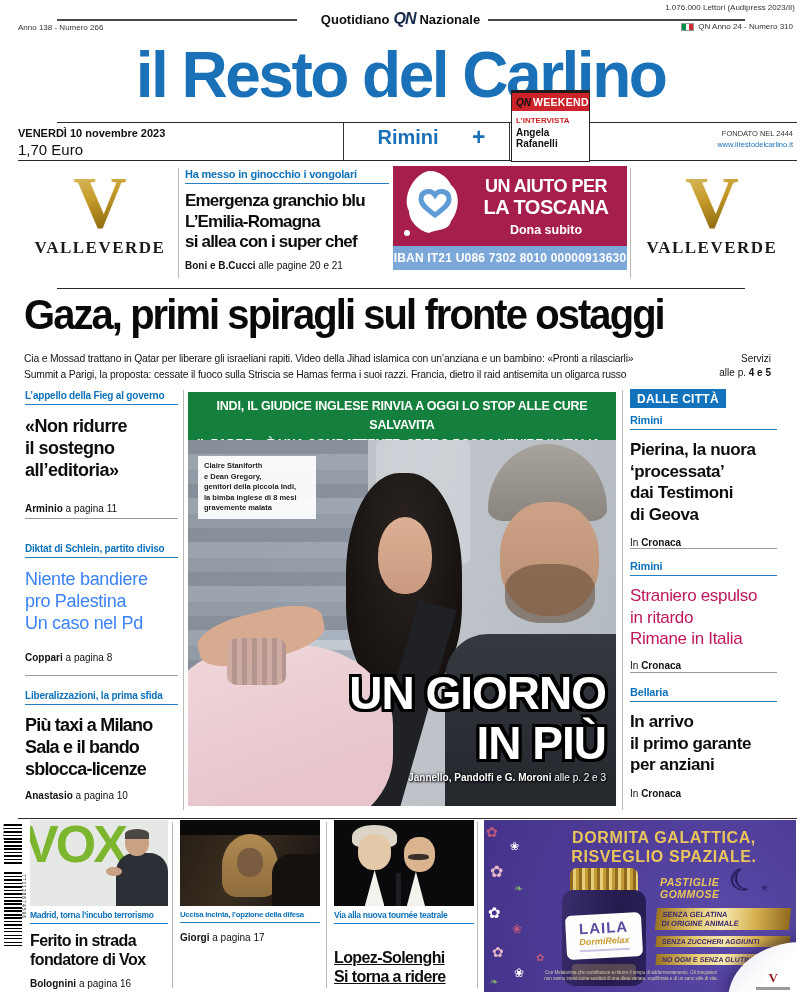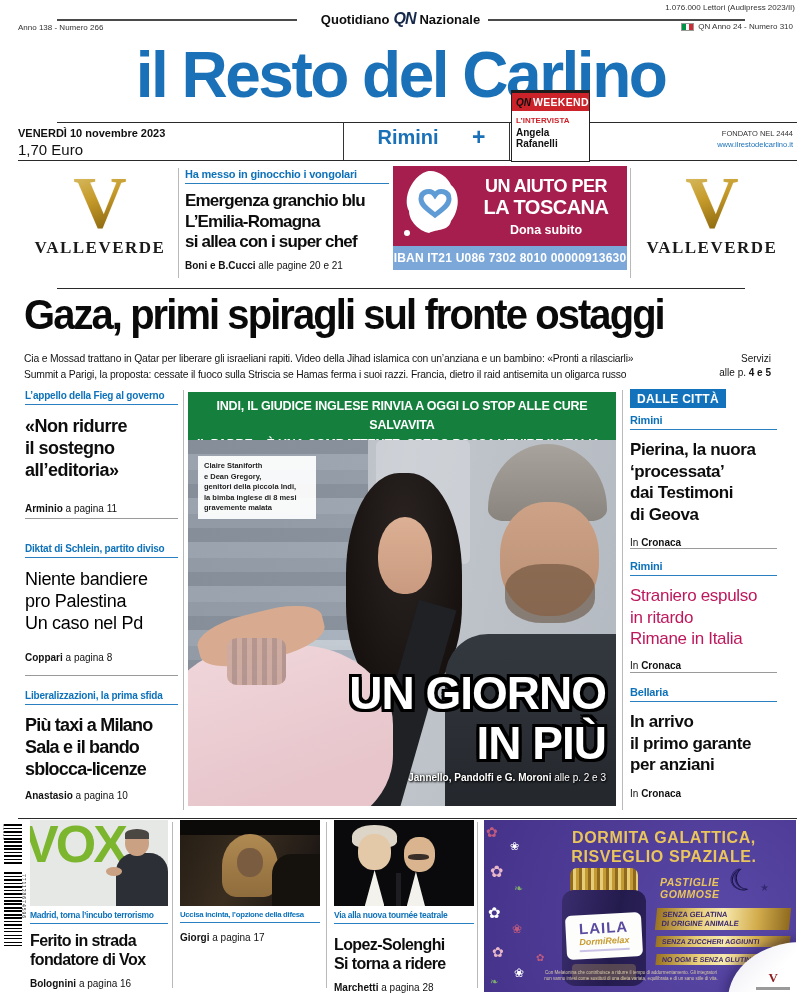--- a/index.html
+++ b/index.html
@@ -56,21 +56,21 @@
   .tos-t2 { position:absolute; top:30px; left:78px; width:150px; text-align:center; color:#fff; font-weight:bold; font-size:20px; letter-spacing:-0.5px; }
   .tos-cta { position:absolute; top:57px; left:78px; width:150px; text-align:center; color:#fff; font-weight:bold; font-size:12.5px; }
 
   
   .lead-head { top:291px; left:24px; width:801px; font-size:42px; font-weight:bold; letter-spacing:-2px; color:#0a0a0a; transform:scaleX(0.95); transform-origin:left top; }
   .lead-deck { top:351px; left:24px; width:730px; font-size:11px; line-height:15.5px; letter-spacing:-0.2px; color:#141414; transform:scaleX(0.94); transform-origin:left top; }
   .lead-services { top:352px; right:30px; width:60px; text-align:right; font-size:10px; line-height:14px; color:#141414; }
 
   
   .col-head-bold { font-size:18px; line-height:22px; font-weight:bold; letter-spacing:-0.5px; color:#0d0d0d; }
-  .col-head-light { font-size:18px; line-height:22px; font-weight:normal; letter-spacing:-0.3px; color:#000000; }
+  .col-head-light { font-size:18px; line-height:22px; font-weight:normal; letter-spacing:-0.3px; color:#3b82f6; }
   .rc-head-bold { font-size:17px; line-height:21.5px; font-weight:bold; letter-spacing:-0.4px; color:#0d0d0d; }
   .rc-head-light { font-size:17px; line-height:21.5px; font-weight:normal; letter-spacing:-0.3px; color:#be185d; }
   .badge { display:inline-block; background:#1272bc; color:#fff; font-weight:bold; font-size:12px; padding:3px 7px 2px; letter-spacing:0.3px; }
 
   
   .banner { left:188px; top:392px; width:428px; height:48px; background:#15803d; color:#fff; font-weight:bold; font-size:12.5px; line-height:19px; letter-spacing:-0.2px; text-align:center; padding-top:5px; }
   .photo { left:188px; top:440px; width:428px; height:366px; overflow:hidden; background:linear-gradient(100deg,#a7aeb6 0%,#c2c7cd 45%,#b3b9c0 100%); }
   .caption-box { position:absolute; left:10px; top:16px; width:118px; background:rgba(255,255,255,0.93); font-size:7.5px; font-weight:bold; line-height:10.5px; color:#222; padding:5px 6px; }
   .overlay-title { position:absolute; right:10px; top:228px; width:410px; text-align:right; color:#fff; font-weight:bold; font-size:46px; line-height:50px; letter-spacing:-1px;
     text-shadow:-3px -3px 0 #000,3px -3px 0 #000,-3px 3px 0 #000,3px 3px 0 #000,-3px 0 0 #000,3px 0 0 #000,0 -3px 0 #000,0 3px 0 #000; }
@@ -332,21 +332,21 @@
       <div class="abs" style="left:13%; top:6%; width:32%; height:26%; background:#ddd6c8; border-radius:50% 50% 30% 30%;"></div>
       <div class="abs" style="left:17%; top:16%; width:24%; height:42%; background:#e3c9a8; border-radius:46%;"></div>
       <div class="abs" style="left:50%; top:20%; width:22%; height:40%; background:#d9b48e; border-radius:46%;"></div>
       <div class="abs" style="left:53%; top:40%; width:15%; height:7%; background:#3a2e28; border-radius:40%;"></div>
       <div class="abs" style="left:22%; top:58%; width:14%; height:42%; background:#f3f2ec; clip-path:polygon(50% 0,0 100%,100% 100%);"></div>
       <div class="abs" style="left:52%; top:60%; width:13%; height:40%; background:#f3f2ec; clip-path:polygon(50% 0,0 100%,100% 100%);"></div>
       <div class="abs" style="left:44%; top:62%; width:4%; height:38%; background:#1d1d22;"></div>
     </div>
     <div style="position:absolute; top:90px; width:100%;">
       <span class="bm-kicker">Via alla nuova tournée teatrale</span>
-      <div class="bm-head ml" style="margin-top:11px;">Lopez-Solenghi
+      <div class="bm-head ml" style="margin-top:24px;text-decoration:underline;">Lopez-Solenghi
 Si torna a ridere</div>
       <div class="byline" style="margin-top:9px;">
         <b>Marchetti</b><span> a pagina 28</span>
       </div>
     </div>
   </div>
   <div class="vrule" style="left:477px; top:822px; height:166px;"></div>
 
   <div class="abs laila">
     <span class="flower" style="left:2px; top:4px; color:#c05a7e;">✿</span>

